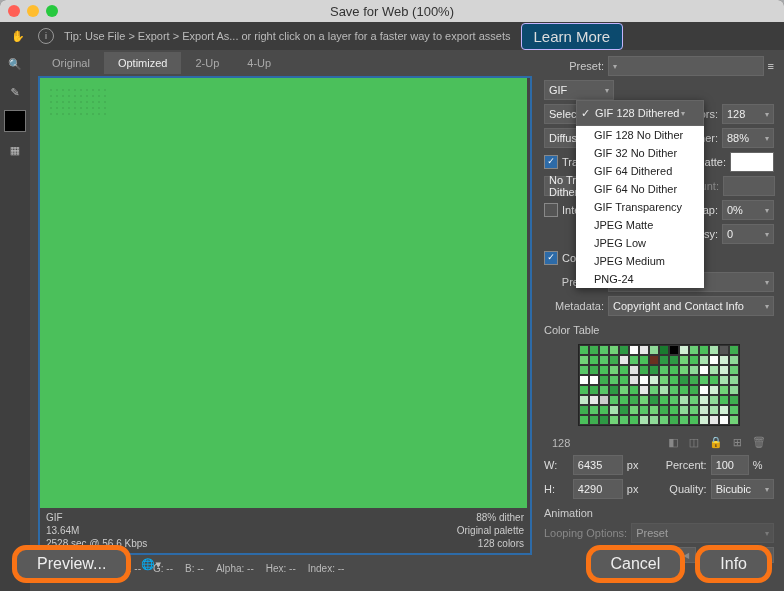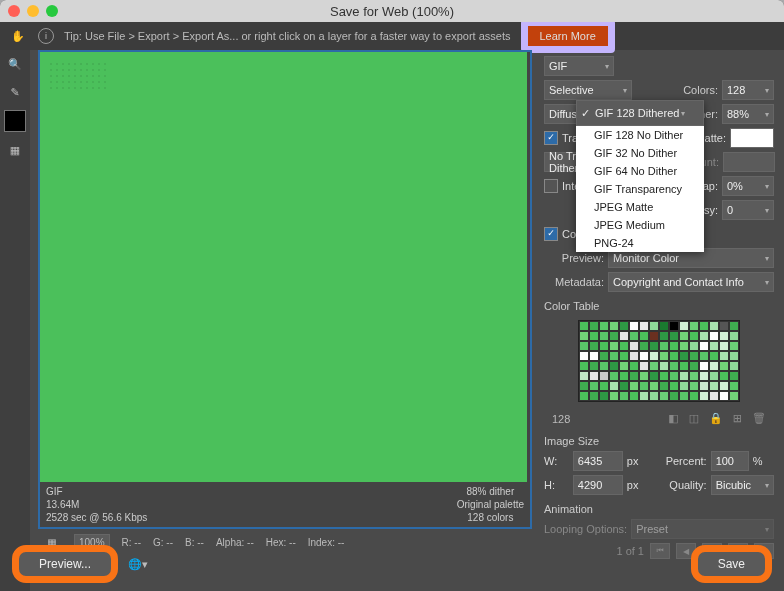--- a/index.html
+++ b/index.html
@@ -4,55 +4,55 @@
 <style>
 html,body{margin:0;padding:0;font-family:-apple-system,Helvetica,Arial,sans-serif;font-size:11px;color:#ddd;background:#a7a9ab;user-select:none}
 .window{width:784px;height:591px;position:relative;background:#4a4a4a;border-radius:6px 6px 0 0;overflow:hidden}
 .titlebar{height:22px;background:#d5d5d5;display:flex;align-items:center;padding:0 8px;position:relative}
 .traffic{display:flex;gap:7px;position:absolute;left:8px}
 .dot{width:12px;height:12px;border-radius:50%}
 .dot.r{background:#ff5f56}.dot.y{background:#ffbd2e}.dot.g{background:#27c93f}
 .title{width:100%;text-align:center;color:#333;font-size:13px}
 .tipbar{height:28px;background:#3c3c3c;display:flex;align-items:center;padding:0 8px;gap:10px;color:#bbb}
 .info-icon{width:14px;height:14px;border:1px solid #999;border-radius:50%;display:flex;align-items:center;justify-content:center;font-size:9px}
-.learn{background:#c2410c;border:7px solid #c4b5fd;border-radius:4px;padding:4px 12px;color:#ddd;font-size:11px;cursor:pointer}
+.learn{background:#0c4a6e;border:1px solid #c4b5fd;border-radius:4px;padding:4px 12px;color:#ddd;font-size:15px;cursor:pointer}
 .body{display:flex;height:calc(100% - 50px)}
 .toolcol{width:30px;background:#3f3f3f;display:flex;flex-direction:column;align-items:center;padding-top:4px;gap:8px}
 .tool{width:20px;height:20px;display:flex;align-items:center;justify-content:center;cursor:pointer;color:#bbb}
 .swatch{width:20px;height:20px;background:#000;border:1px solid #777}
 .main{flex:1;display:flex;flex-direction:column;padding:0 8px}
 .tabs{display:flex;height:26px;align-items:center}
 .tab{padding:5px 14px;color:#aaa;cursor:pointer;font-size:11px}
 .tab.active{background:#5b5b5b;color:#eee}
 .preview-wrap{border:2px solid #2d6ba8;background:#444}
 .preview{width:487px;height:430px;background:#4bc05b;position:relative}
 .preview::after{content:"";position:absolute;top:10px;left:10px;width:60px;height:30px;background:radial-gradient(circle at 20% 30%,rgba(0,0,0,0.08) 1px,transparent 1px);background-size:6px 6px}
 .meta{padding:4px 6px;color:#ccc;font-size:10px;display:flex;justify-content:space-between}
 .meta-left,.meta-right{display:flex;flex-direction:column;gap:2px}
-.meta-right{text-align:center}
+.meta-right{text-align:right}
 .statusbar{display:flex;align-items:center;gap:12px;height:26px;padding:0 4px;color:#bbb;font-size:10px}
 .zoom{background:#5b5b5b;border:1px solid #666;padding:2px 4px}
 .right{width:230px;padding:6px 10px 0 4px;position:relative;display:flex;flex-direction:column;gap:4px;font-size:11px}
 .row{display:flex;align-items:center;gap:4px;height:20px}
 .lbl{color:#ccc;width:60px;text-align:right}
 .sel,.inp{background:#5b5b5b;border:1px solid #666;color:#eee;font-size:11px;height:18px;padding:0 4px}
 .sel{flex:1;display:flex;align-items:center;justify-content:space-between;cursor:pointer}
 .sel::after{content:"▾";color:#aaa;font-size:8px}
 .sel.sm,.inp.sm{width:42px;flex:none}
 .cb{width:12px;height:12px;border:1px solid #888;background:#545454;cursor:pointer}
 .cb.ck{background:#2d6ba8}
 .cb.ck::after{content:"✓";color:#fff;font-size:9px;display:block;text-align:center;line-height:11px}
 .section-h{color:#ccc;margin-top:4px}
 .colortable{width:160px;height:80px;margin:4px auto;display:grid;grid-template-columns:repeat(16,1fr);grid-auto-rows:10px;gap:0;border:1px solid #222}
 .ct{border:0.5px solid #333}
 .ct-bar{display:flex;align-items:center;justify-content:space-between;padding:2px 8px;color:#bbb}
 .ct-icons{display:flex;gap:10px;color:#888}
 .img-size{display:grid;grid-template-columns:auto 50px auto auto 38px auto;gap:4px 4px;align-items:center}
 .buttons{position:absolute;left:0;right:0;bottom:8px;display:flex;align-items:center;padding:0 12px;gap:10px}
-.btn{background:#5a5a5a;border:7px solid #f97316;border-radius:14px;padding:5px 20px;color:#eee;cursor:pointer;font-size:12px}
+.btn{background:#5a5a5a;border:5px solid #f97316;border-radius:14px;padding:5px 20px;color:#eee;cursor:pointer;font-size:16px}
 .btn.lg{padding:5px 38px}
 .dropdown{position:absolute;top:50px;right:80px;background:#fff;color:#222;width:128px;box-shadow:0 2px 8px rgba(0,0,0,0.5);z-index:10}
 .dd-item{padding:3px 18px;font-size:11px;cursor:pointer;position:relative}
 .dd-item.sel::before{content:"✓";position:absolute;left:4px}
 .pager{display:flex;gap:6px;align-items:center;justify-content:flex-end;color:#888}
 .pbtn{background:#5b5b5b;border:1px solid #666;width:18px;height:14px;display:flex;align-items:center;justify-content:center;font-size:8px;cursor:pointer}
 .matte{background:#fff;width:42px;height:18px;border:1px solid #666}
 </style>
 </head>
 <body>
@@ -76,20 +76,26 @@
 
  <div class="body">
   <div class="toolcol">
    <div class="tool">🔍</div>
    <div class="tool">✎</div>
    <div class="swatch"></div>
    <div class="tool">▦</div>
   </div>
 
   <div class="main">
+   <div class="tabs">
+    <div class="tab">Original</div>
+    <div class="tab active">Optimized</div>
+    <div class="tab">2-Up</div>
+    <div class="tab">4-Up</div>
+   </div>
    <div class="preview-wrap">
     <div class="preview"></div>
     <div class="meta">
      <div class="meta-left">
       <span>GIF</span>
       <span>13.64M</span>
       <span>2528 sec @ 56.6 Kbps</span>
      </div>
      <div class="meta-right">
       <span>88% dither</span>
@@ -105,20 +111,25 @@
     <span>G: --</span>
     <span>B: --</span>
     <span>Alpha: --</span>
     <span>Hex: --</span>
     <span>Index: --</span>
    </div>
   </div>
 
   <div class="right">
    <div class="row">
+          <span class="lbl">Preset:</span>
+          <div class="sel"></div>
+          <span>≡</span>
+        </div>
+   <div class="row">
           <div class="sel" style="width:60px;flex:none">GIF</div>
         </div>
    <div class="row">
           <div class="sel" style="width:78px;flex:none">Selective</div>
           <span class="lbl" style="width:auto;margin-left:auto">Colors:</span>
           <div class="sel sm">128</div>
         </div>
    <div class="row">
           <div class="sel" style="width:78px;flex:none">Diffusion</div>
           <span class="lbl" style="width:auto;margin-left:auto">Dither:</span>
@@ -292,21 +303,20 @@
    <div class="ct-bar">
           <span>128</span>
           <div class="ct-icons">
             <span>◧</span>
             <span>◫</span>
             <span>🔒</span>
             <span>⊞</span>
             <span>🗑</span>
           </div>
         </div>
-   <div class="section-h">Image Size</div>
    <div class="img-size">
     <span>W:</span>
           <input class="inp" value="6435" style="">
           <span>px</span>
     <span style="text-align:right">Percent:</span>
           <input class="inp" value="100" style="">
           <span>%</span>
     <span>H:</span>
           <input class="inp" value="4290" style="">
           <span>px</span>
@@ -324,28 +334,31 @@
           <span class="pbtn">◀</span>
           <span class="pbtn">▶</span>
           <span class="pbtn">⏭</span>
           <span class="pbtn">⏭</span>
         </div>
 
    <div class="dropdown" id="dd">
           <div class="dd-item sel">GIF 128 Dithered</div>
           <div class="dd-item">GIF 128 No Dither</div>
           <div class="dd-item">GIF 32 No Dither</div>
+          <div class="dd-item">GIF 64 Dithered</div>
           <div class="dd-item">GIF 64 No Dither</div>
           <div class="dd-item">GIF Transparency</div>
           <div class="dd-item">JPEG Matte</div>
+          <div class="dd-item">JPEG Low</div>
           <div class="dd-item">JPEG Medium</div>
           <div class="dd-item">PNG-24</div>
         </div>
   </div>
  </div>
 
  <div class="buttons">
   <button class="btn">Preview...</button>
   <span class="tool">🌐▾</span>
   <div style="flex:1"></div>
-  <button class="btn">Save</button>
+  <button class="btn">Cancel</button>
+  <button class="btn">Info</button>
  </div>
 </div>
 
 </body></html>

